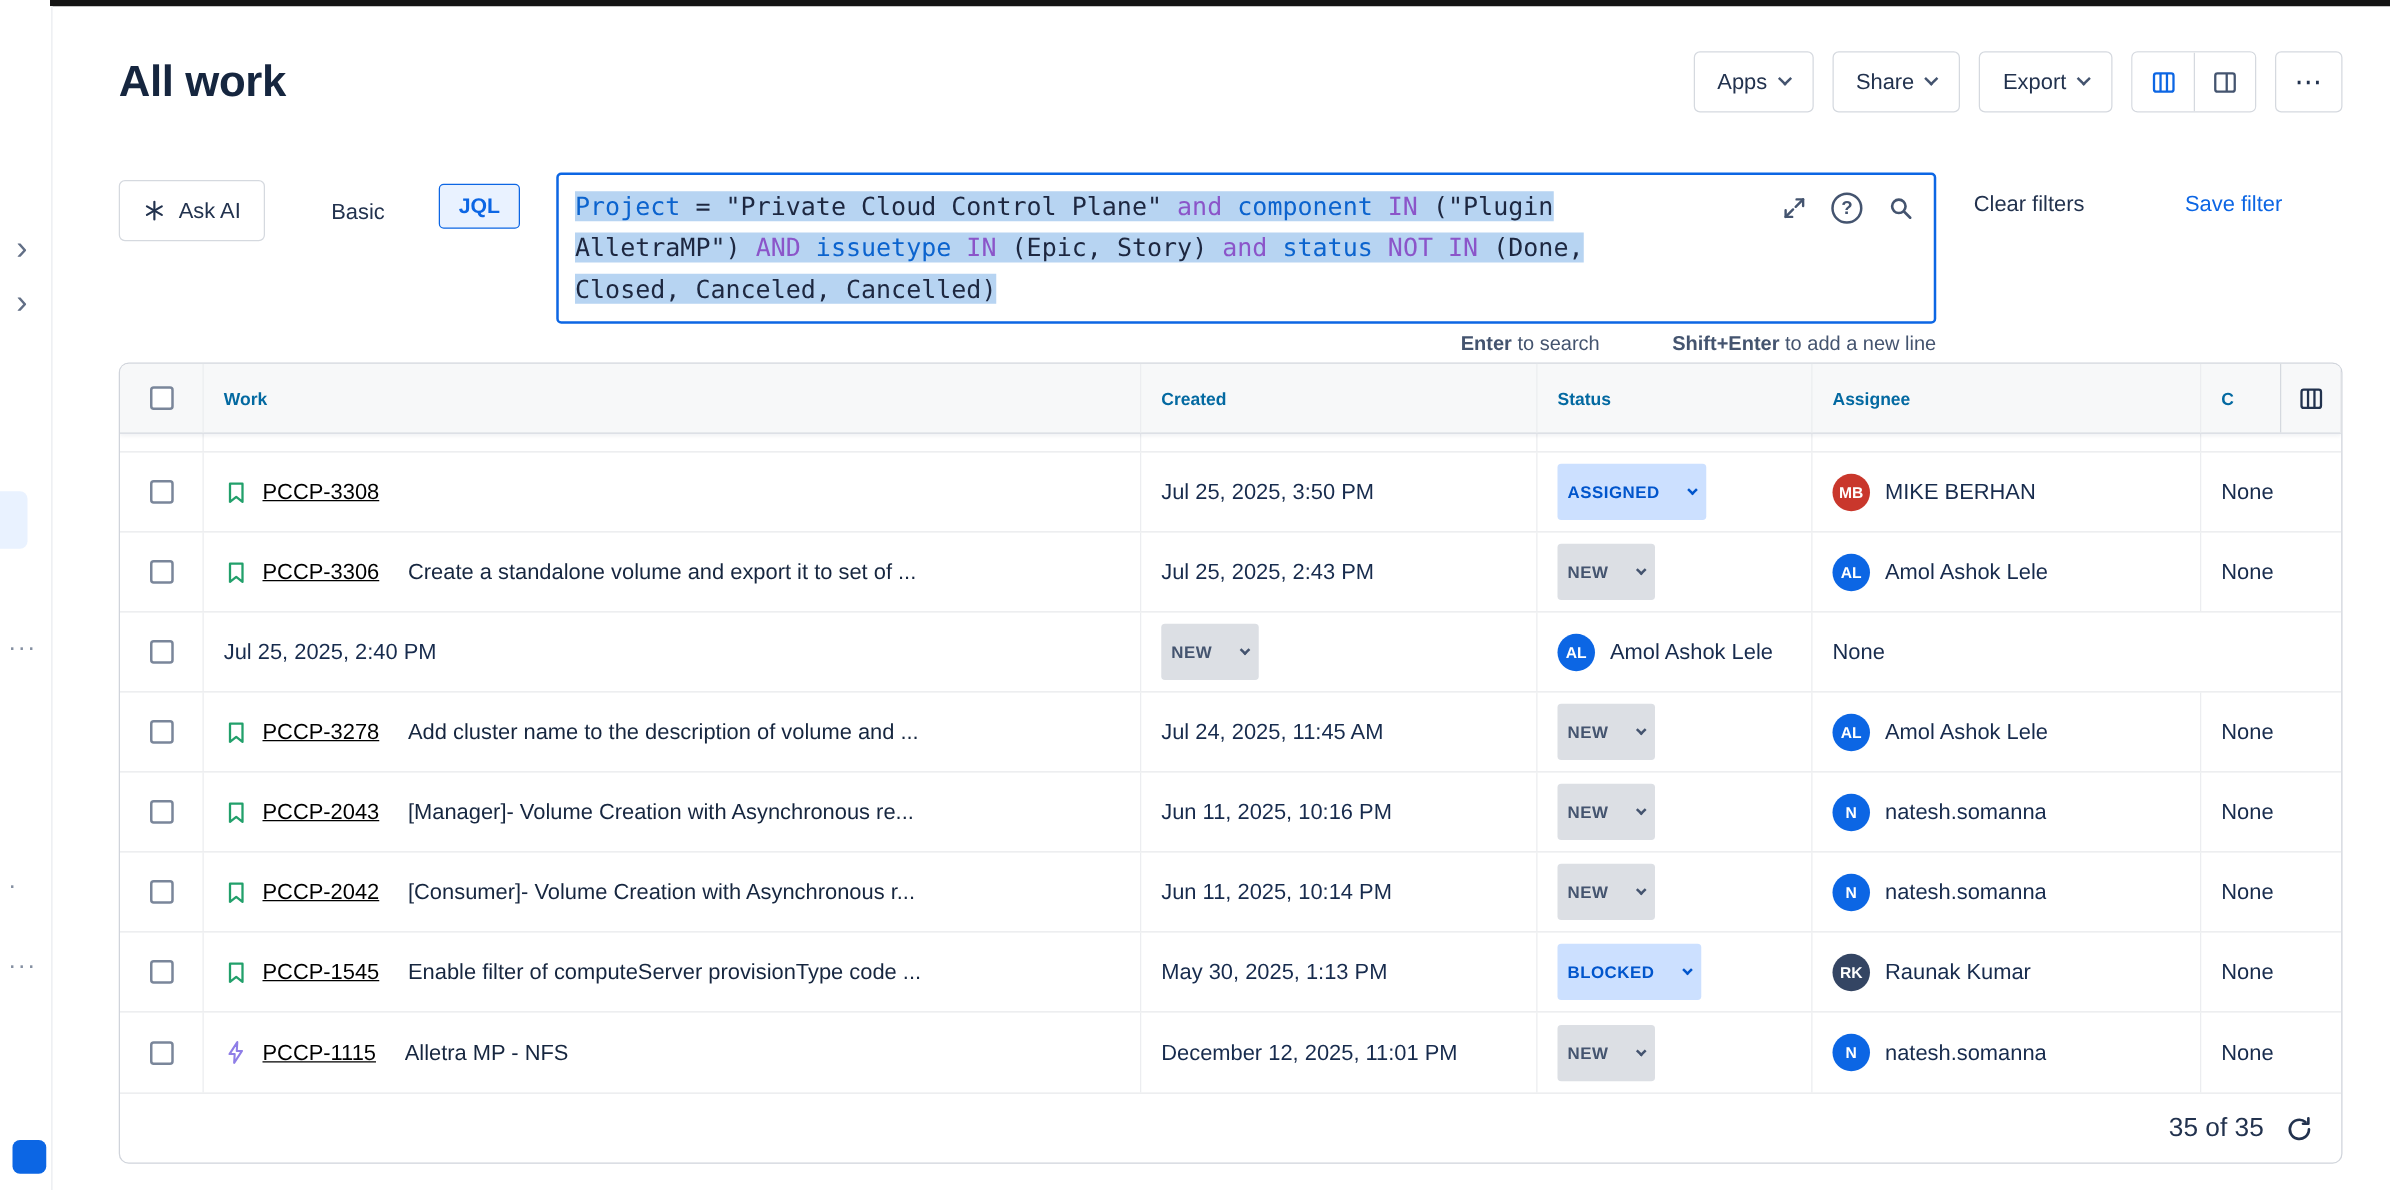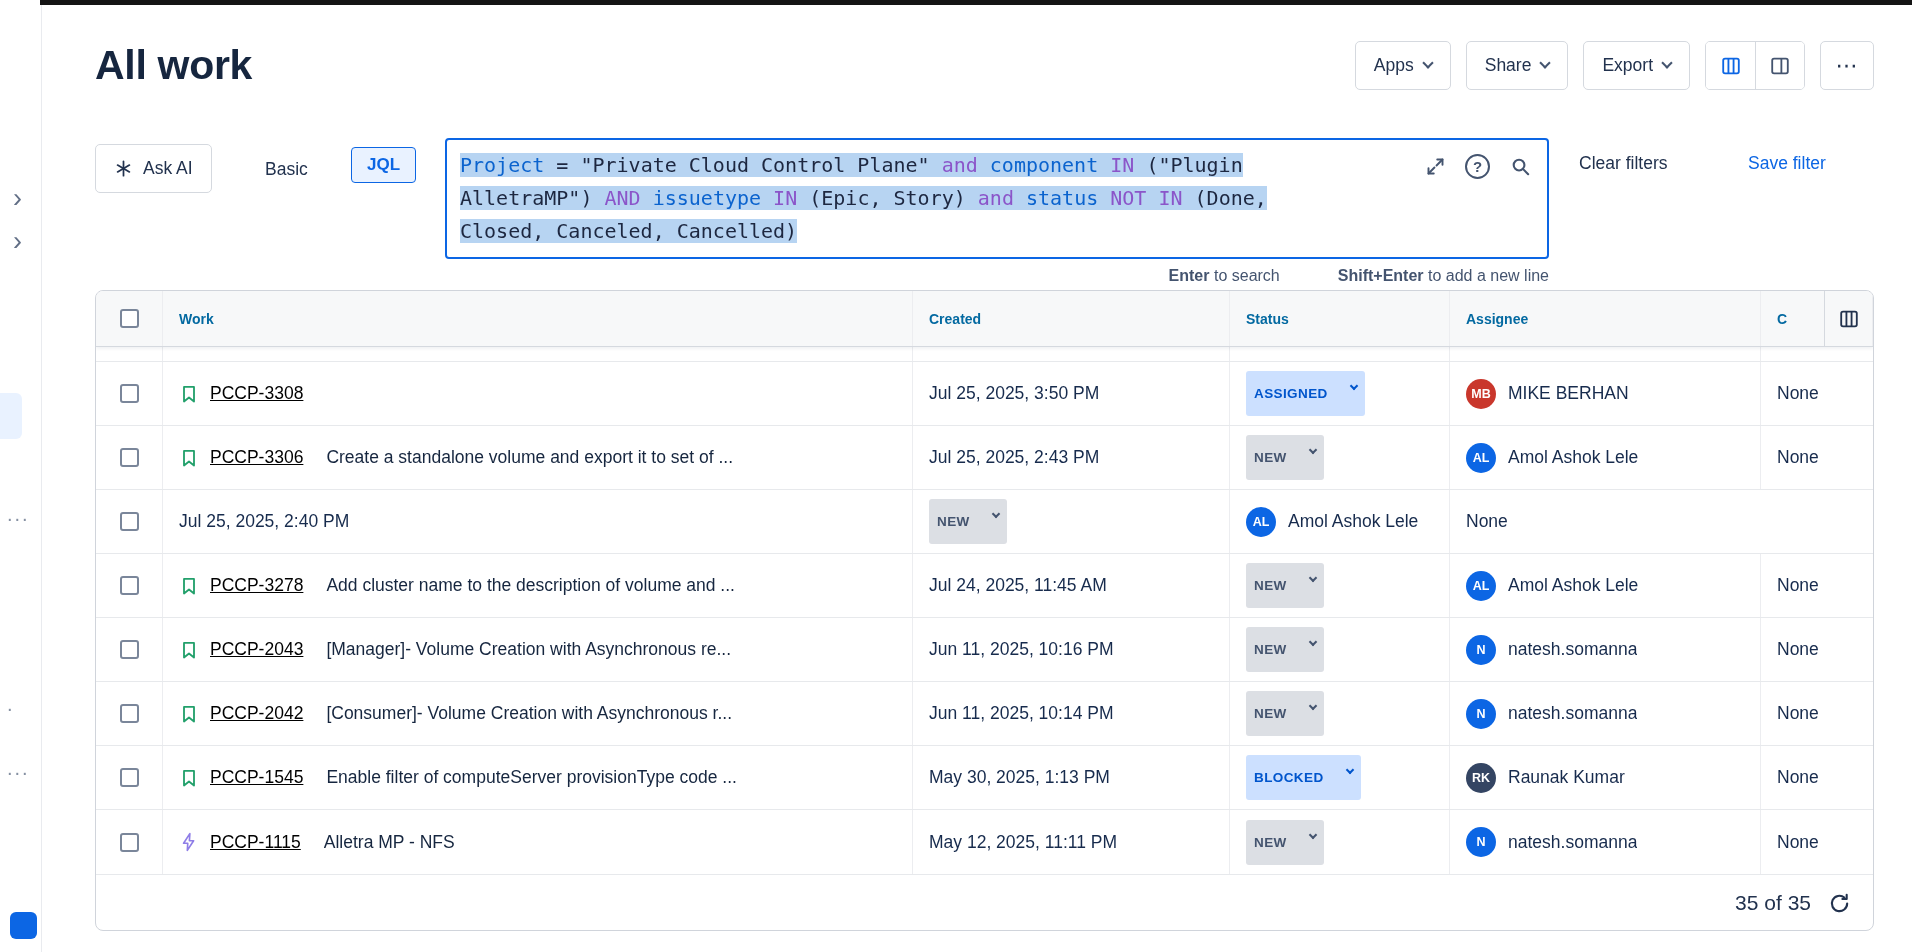--- a/index.html
+++ b/index.html
@@ -13,21 +13,21 @@
   .leftbar{position:absolute;top:5px;left:0;width:42px;bottom:0;background:#fff;border-right:1px solid #E9EBEF;}
   .lb-chev{position:absolute;left:13px;color:#626F86;font-size:27px;line-height:1;}
   .lb-active{position:absolute;top:388px;left:0;width:22px;height:46px;background:#E9F2FF;border-radius:0 6px 6px 0;}
   .lb-dots{position:absolute;left:7px;color:#8590A2;font-size:20px;letter-spacing:2px;}
   .lb-blue{position:absolute;bottom:13px;left:10px;width:27px;height:27px;background:#0C66E4;border-radius:6px;}
 
   .content{position:absolute;left:95px;top:5px;width:1779px;height:947px;}
 
   
   .page-header{position:absolute;top:36px;left:0;width:100%;display:flex;justify-content:space-between;align-items:center;}
-  h1{font-size:41px;font-weight:700;letter-spacing:-0.3px;color:#16263F;}
+  h1{font-size:35px;font-weight:700;letter-spacing:-0.3px;color:#16263F;}
   .actions{display:flex;align-items:center;gap:15px;}
   .btn{display:inline-flex;align-items:center;gap:10px;height:49px;padding:0 18px;border:1px solid #D5D9DF;
        border-radius:5px;font-size:17.5px;font-weight:500;color:#22324E;background:#fff;}
   .cdown{display:inline-block;width:8px;height:8px;border-right:2px solid #44546F;border-bottom:2px solid #44546F;
        transform:rotate(45deg);margin-top:-5px;}
   .icon-group{display:flex;border:1px solid #D5D9DF;border-radius:5px;overflow:hidden;height:49px;}
   .igbtn{width:49px;display:flex;align-items:center;justify-content:center;color:#44546F;background:#fff;}
   .igbtn.active{color:#0C66E4;}
   .igbtn + .igbtn{border-left:1px solid #D5D9DF;}
   .more-btn{width:54px;justify-content:center;padding:0;font-size:22px;letter-spacing:1px;}
@@ -65,21 +65,21 @@
        box-shadow:0 2px 3px rgba(9,30,66,0.06);}
   .th-label{font-size:14px;font-weight:700;color:#0369a1;}
   .sliver{height:15px;border-bottom:1px solid #E7E9EC;}
   .sliver .td{height:100%;}
   .row{height:64px;border-bottom:1px solid #E7E9EC;font-size:17.5px;}
   .tbody .row:last-child{border-bottom:none;}
   .checkbox{display:inline-block;width:19px;height:19px;border:2px solid #7A869A;border-radius:3px;background:#fff;}
   .type-icon{margin-right:11px;display:flex;flex:0 0 auto;}
   .key{color:#000000;text-decoration:underline;margin-right:23px;white-space:nowrap;flex:0 0 auto;}
   .summary{white-space:nowrap;overflow:hidden;color:#16263F;}
-  .badge{display:inline-flex;gap:23px;padding:15px 8px;border-radius:3px;
+  .badge{display:inline-flex;align-items:center;gap:23px;padding:15px 8px;border-radius:3px;
        font-size:13.5px;font-weight:700;letter-spacing:0.4px;}
   .bchev{display:inline-block;width:6px;height:6px;border-right:2px solid currentColor;border-bottom:2px solid currentColor;
        transform:rotate(45deg);margin-top:-3px;}
   .avatar{width:30px;height:30px;border-radius:50%;color:#fff;font-size:12.5px;font-weight:700;
        display:flex;align-items:center;justify-content:center;margin-right:12px;flex:0 0 30px;}
   .aname{white-space:nowrap;overflow:hidden;}
   .cols-btn{position:absolute;right:0;top:0;height:100%;width:49px;display:flex;align-items:center;
        justify-content:center;border-left:1px solid #D5D9DF;color:#22324E;}
   .tfoot{height:57px;display:flex;align-items:center;justify-content:flex-end;gap:17px;padding:0 22px;
        border-top:1px solid #E7E9EC;font-size:21px;color:#22324E;}
@@ -433,21 +433,21 @@
     <div class="td">
       <span class="type-icon">
               <svg width="20" height="20" viewBox="0 0 24 24" fill="none" stroke="#8F7EE7" stroke-width="2" stroke-linejoin="round">
                 <path d="M13 2 5.5 13.5h5L10 22l7.5-11.5h-5z"></path>
               </svg>
             </span>
       <a class="key" href="#">PCCP-1115</a>
       <span class="summary">Alletra MP - NFS</span>
     </div>
     <div class="td">
-            <span>May 12, 2025, 11:11 PM</span>
+            <span>December 12, 2025, 11:01 PM</span>
           </div>
     <div class="td">
       <span class="badge" style="background: rgb(220, 223, 228); color: rgb(68, 84, 111);">
         <span>NEW</span>
         <span class="bchev"></span>
       </span>
     </div>
     <div class="td">
       <span class="avatar" style="background: rgb(12, 102, 228);">N</span>
       <span class="aname">natesh.somanna</span>

